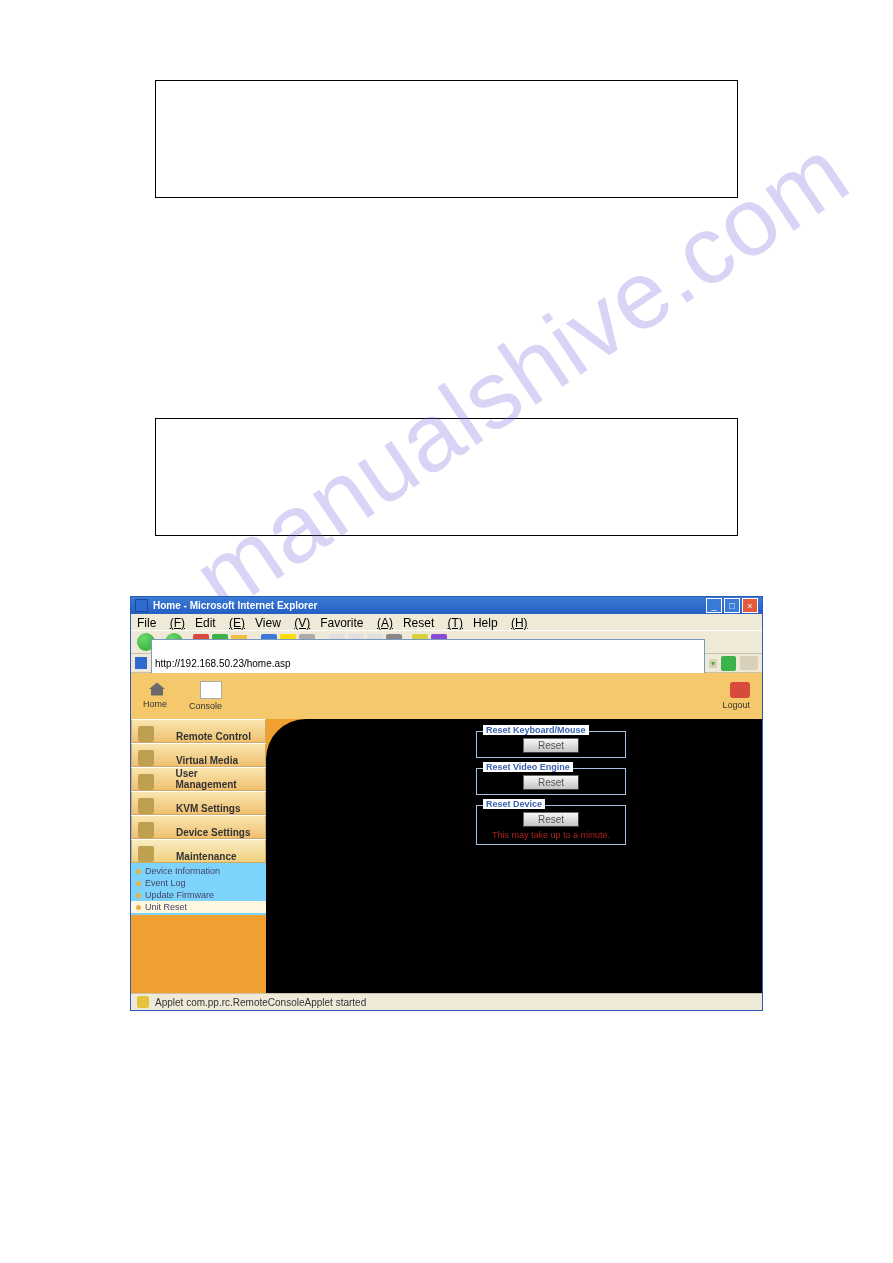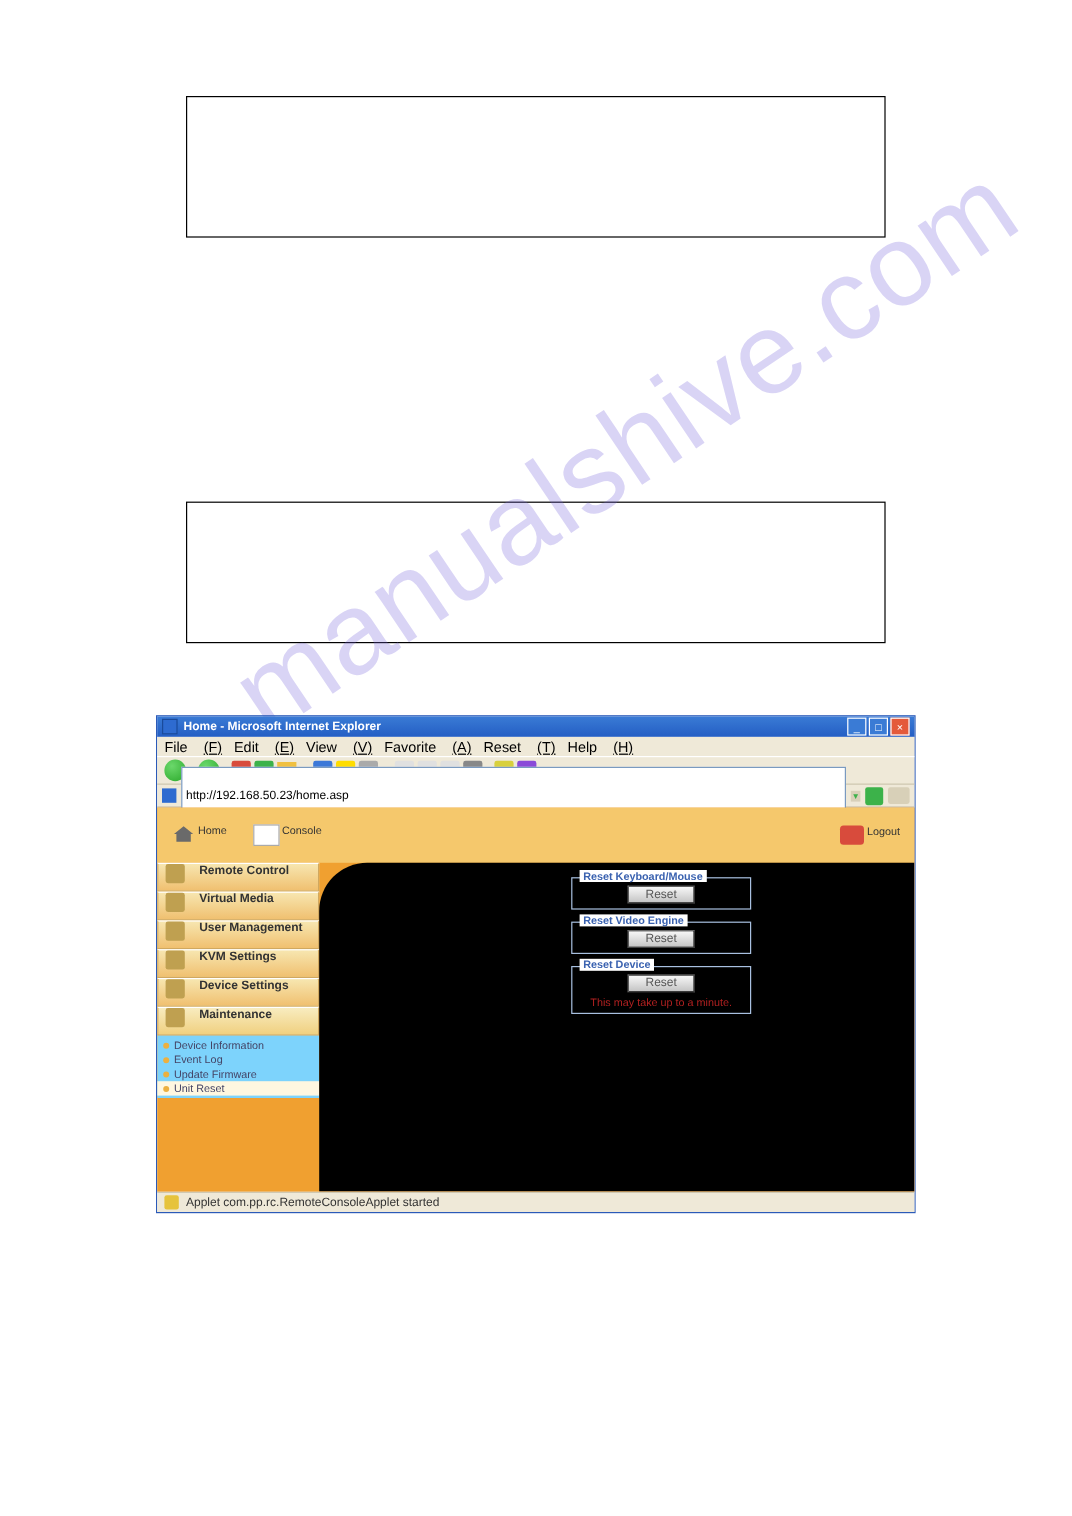--- a/index.html
+++ b/index.html
@@ -33,29 +33,29 @@
   .topt{background:#888}
   .arr{font-size:8px;color:#3cb24a}
   .addr{background:#efe9d8;height:18px;border-bottom:1px solid #c8c0a8;display:flex;align-items:center;padding:0 4px;gap:4px}
   .addr .icon{width:12px;height:12px;background:#2e6bd0}
   .addr input{flex:1;height:13px;border:1px solid #7a9ac0;font-size:10px;padding:17px 3px;background:#fff;color:#000}
   .addr .go{width:15px;height:15px;background:#3cb24a;border-radius:2px}
   .addr .links{width:18px;height:14px;background:#d8d0b8;border-radius:2px}
   .content{background:#f0a030;height:320px;position:relative;overflow:hidden}
   .top{background:#f5c86c;height:46px;display:flex;align-items:center;padding:0 12px;justify-content:space-between}
   .top .l{display:flex;gap:22px}
-  .ticon{display:flex;flex-direction:row;align-items:flex-start;font-size:9px;color:#333;gap:2px}
+  .ticon{display:flex;flex-direction:column;align-items:flex-end;font-size:9px;color:#333;gap:2px}
   .ticon .g{width:20px;height:16px}
   .g.home{background:#6a6a6a;clip-path:polygon(50% 10%,90% 50%,80% 50%,80% 90%,20% 90%,20% 50%,10% 50%)}
   .g.console{background:#fff;border:1px solid #aaa}
   .g.logout{background:#d84b3c;border-radius:3px}
   .main{position:absolute;left:0;right:0;top:46px;bottom:0}
   .side{position:absolute;left:0;top:0;width:135px}
   .nav{background:#f7e2a8}
-  .nitem{height:22px;border:1px solid #d0a860;border-top-color:#fff;background:linear-gradient(#f7e6b0,#f0c070);display:flex;align-items:flex-start;gap:12px;padding:0 6px;font-size:10px;color:#333;font-weight:bold}
+  .nitem{height:22px;border:1px solid #d0a860;border-top-color:#fff;background:linear-gradient(#f7e6b0,#f0c070);display:flex;align-items:flex-end;gap:22px;padding:0 6px;font-size:10px;color:#333;font-weight:bold}
   .nitem .ni{width:16px;height:16px;background:#bfa050;border-radius:2px}
   .nitem.active{background:linear-gradient(#f8ecbf,#f0d080)}
   .sub{background:#7dd3fc;padding:2px 0}
   .sub div{padding:1px 8px 1px 14px;font-size:9px;color:#446;position:relative}
   .sub div::before{content:"";position:absolute;left:5px;top:4px;width:5px;height:5px;background:#ecb040;border-radius:50%}
   .sub .cur{background:#fff7e0}
   .panel{position:absolute;left:135px;right:0;top:0;bottom:0;background:#000000;border-top-left-radius:40px}
   .boxes{position:absolute;left:210px;top:12px;width:150px}
   .fset{border:1px solid #a8c0e0;margin-bottom:10px;padding:6px 4px 4px;text-align:center;position:relative}
   .fset .leg{position:absolute;top:-7px;left:6px;background:#fff;padding:0 3px;font-size:9px;color:#3a62b0;font-weight:bold}

